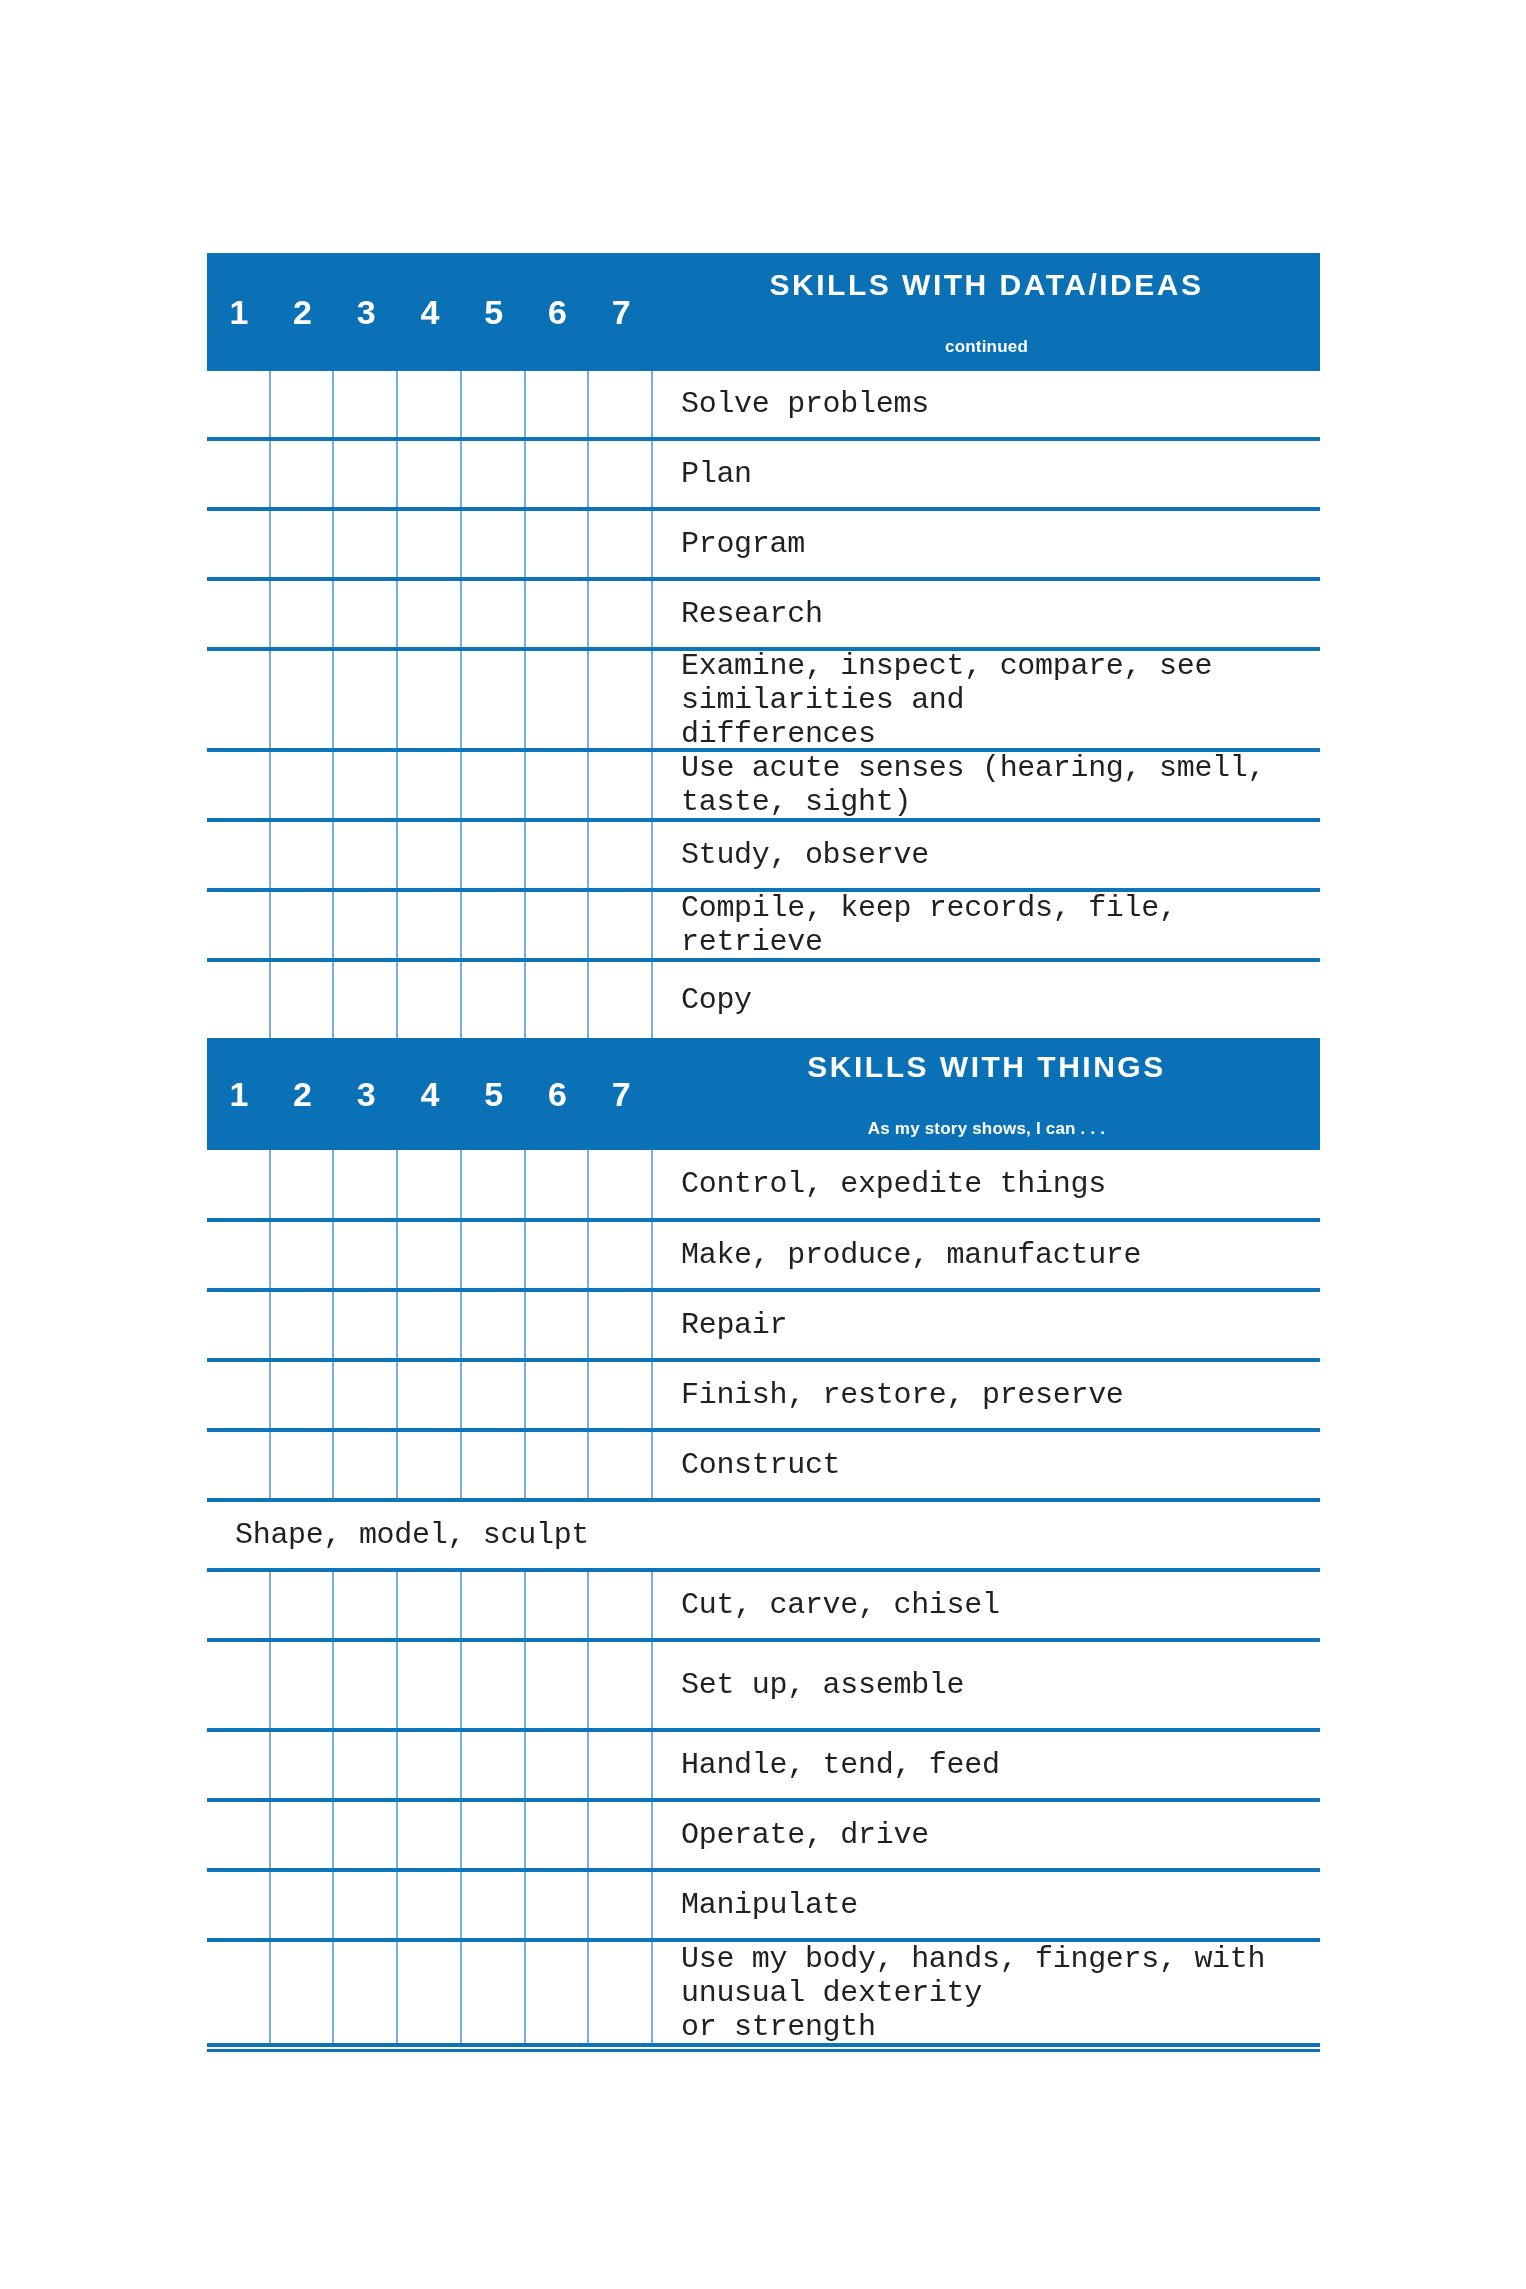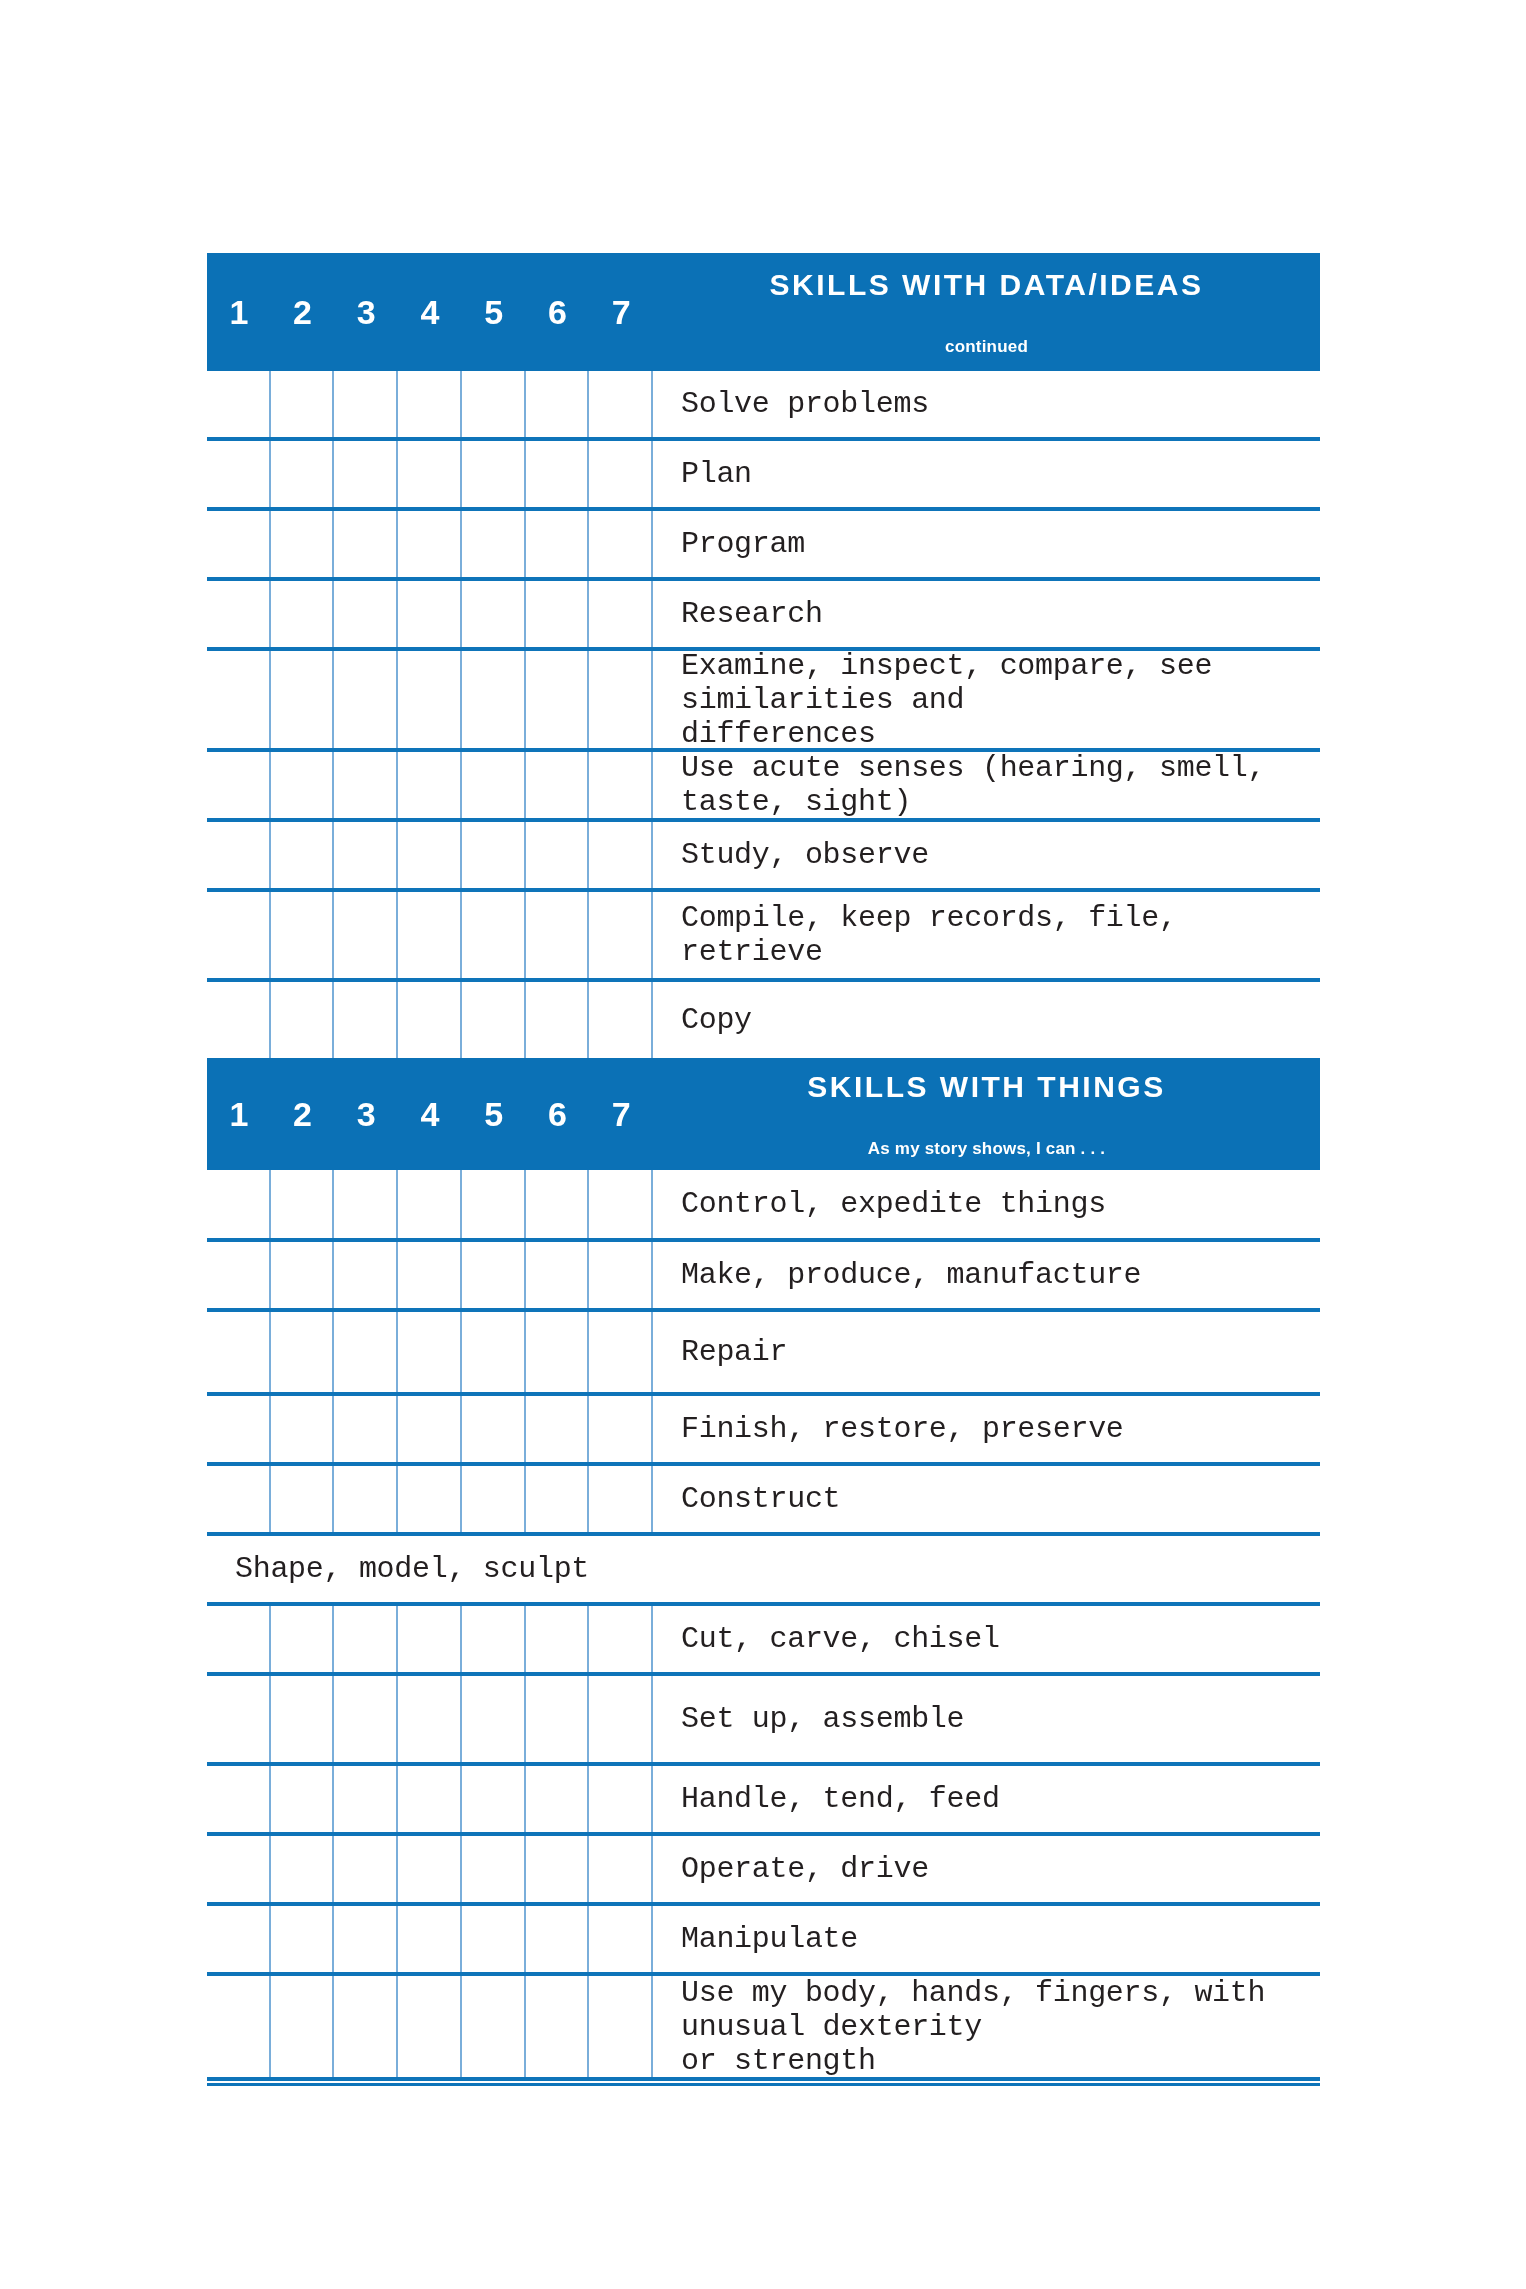--- a/index.html
+++ b/index.html
@@ -220,21 +220,21 @@
             <div class="cell"></div>
             <div class="cell"></div>
             <div class="cell"></div>
             <div class="cell"></div>
           </div>
     <div class="labelwrap">
       <span class="skill-label">Study, observe</span>
     </div>
   </div>
 
-  <div class="row" style="height: 90px;">
+  <div class="row" style="height: 70px;">
     <div class="cells">
             <div class="cell"></div>
             <div class="cell"></div>
             <div class="cell"></div>
             <div class="cell"></div>
             <div class="cell"></div>
             <div class="cell"></div>
             <div class="cell"></div>
           </div>
     <div class="labelwrap">
@@ -297,21 +297,21 @@
             <div class="cell"></div>
             <div class="cell"></div>
             <div class="cell"></div>
             <div class="cell"></div>
           </div>
     <div class="labelwrap">
       <span class="skill-label">Make, produce, manufacture</span>
     </div>
   </div>
 
-  <div class="row" style="height: 84px;">
+  <div class="row" style="height: 70px;">
     <div class="cells">
             <div class="cell"></div>
             <div class="cell"></div>
             <div class="cell"></div>
             <div class="cell"></div>
             <div class="cell"></div>
             <div class="cell"></div>
             <div class="cell"></div>
           </div>
     <div class="labelwrap">

